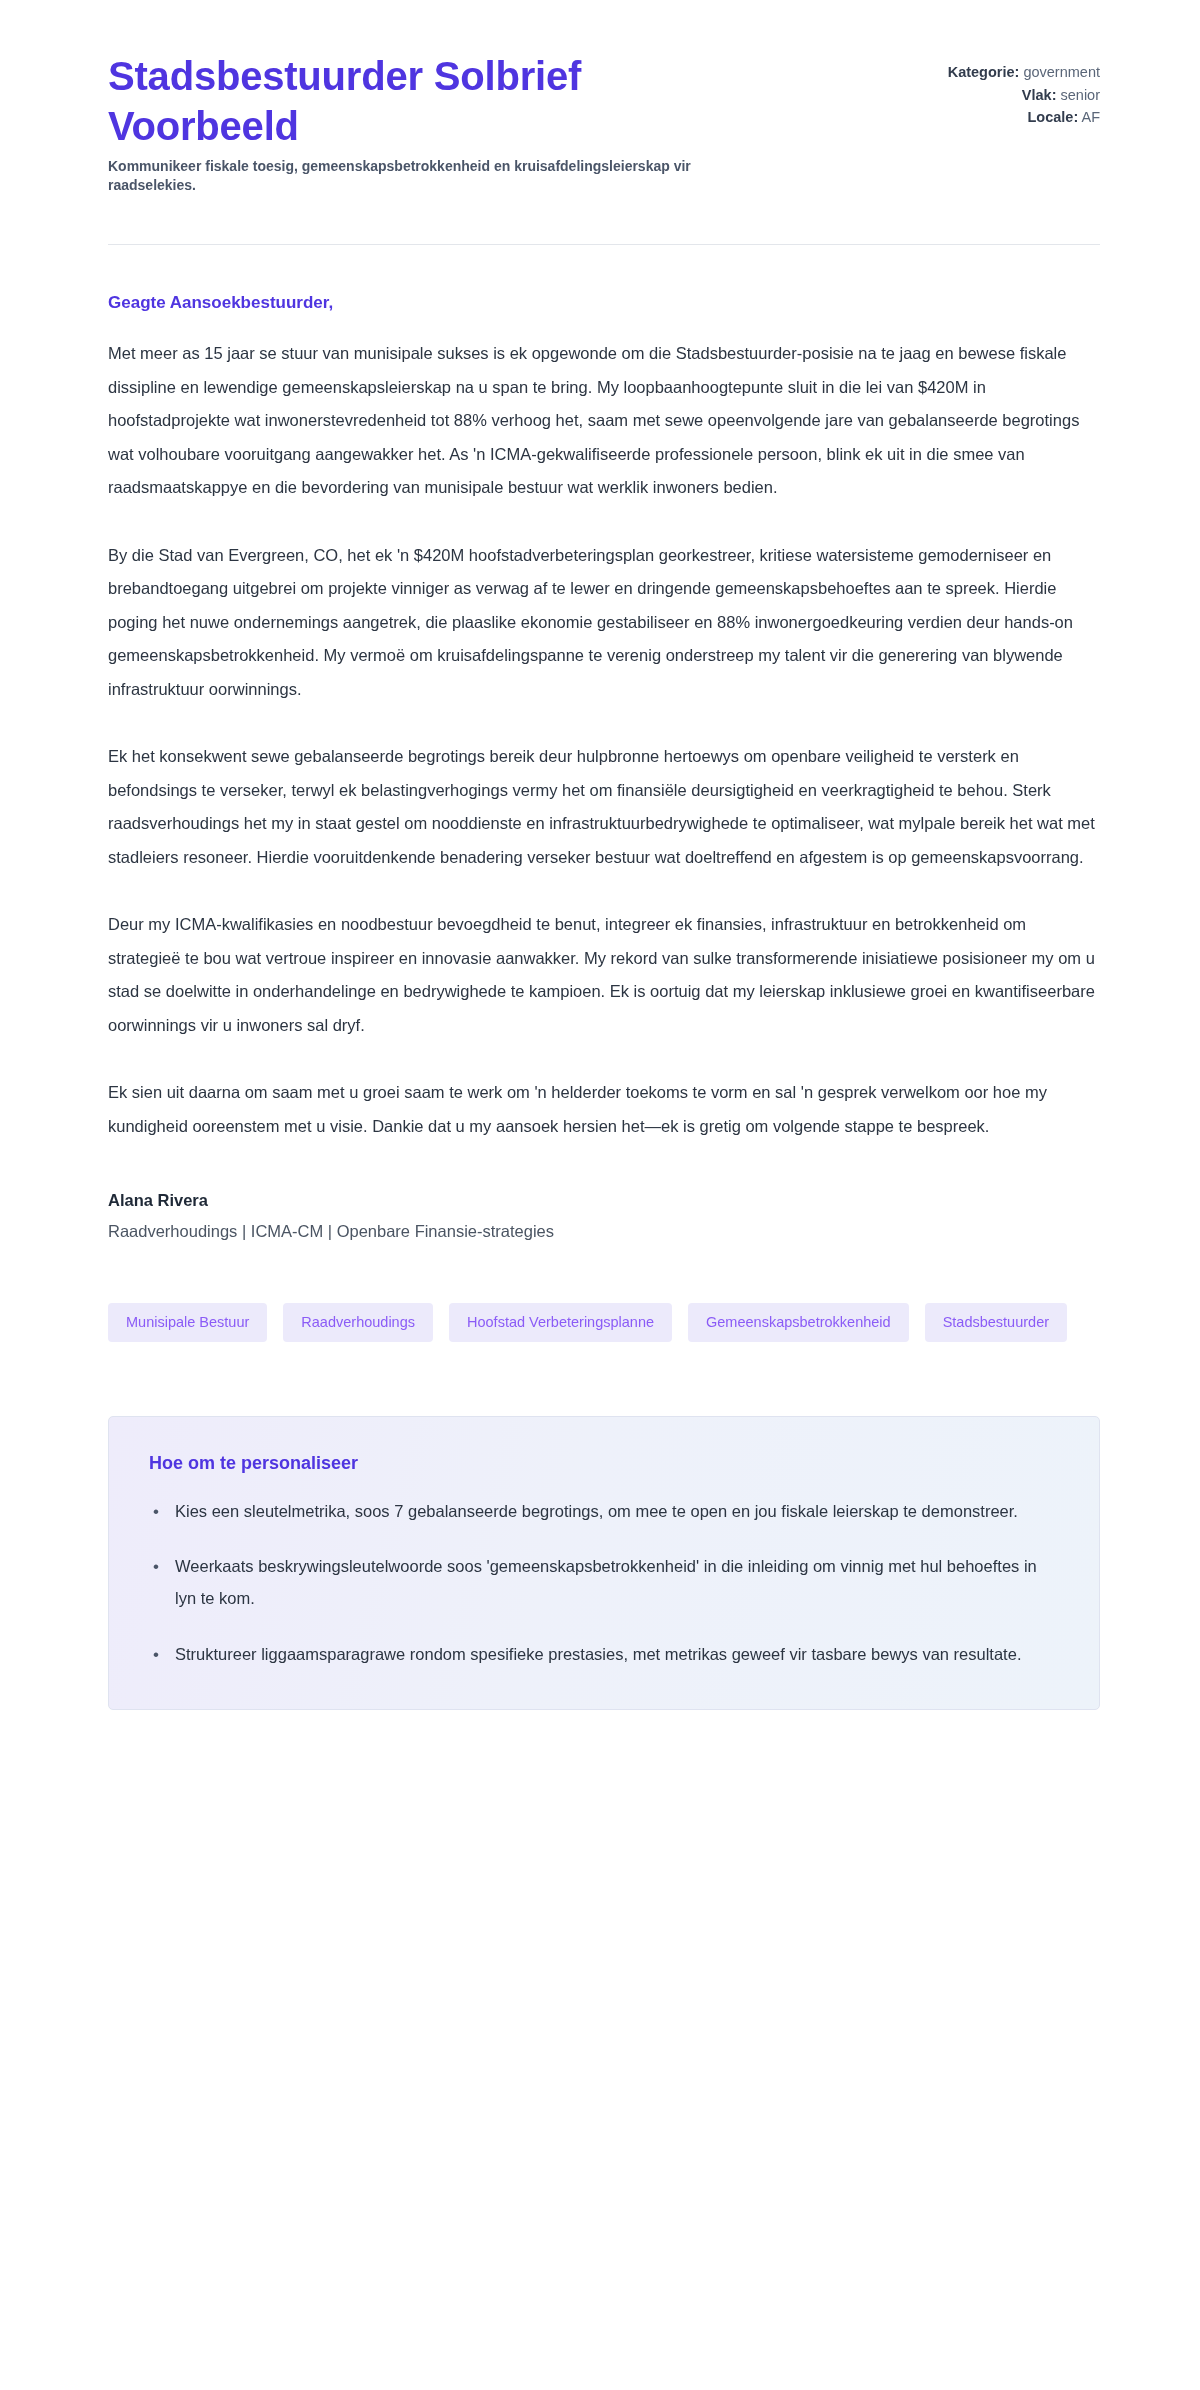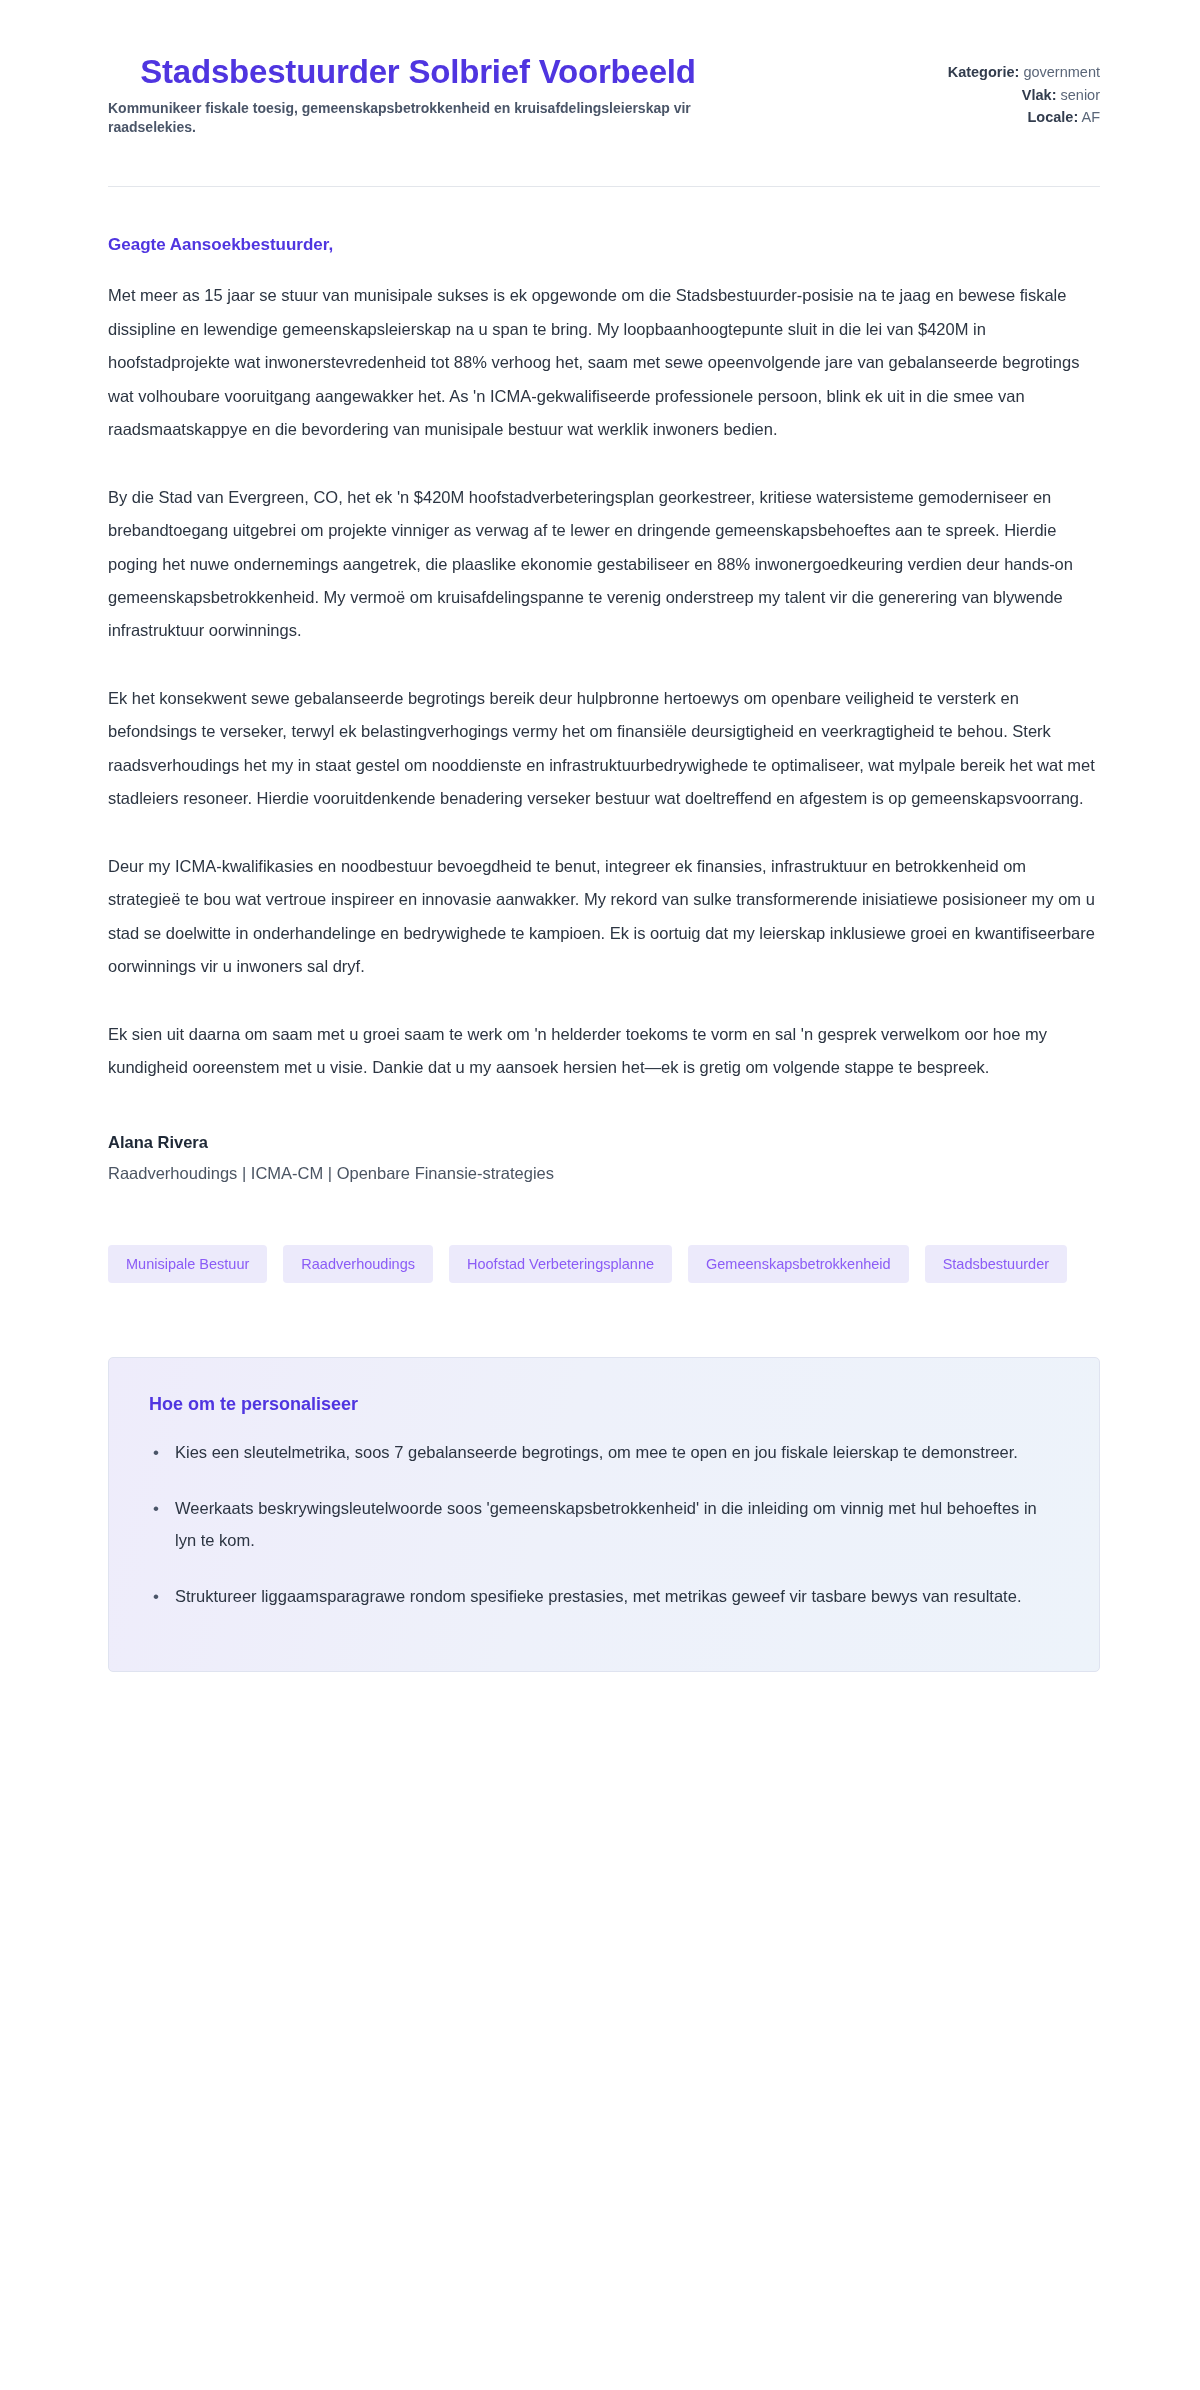--- a/index.html
+++ b/index.html
@@ -28,26 +28,25 @@
     align-items: flex-start;
     justify-content: space-between;
     gap: 40px;
   }
   .header-left {
     flex: 0 1 620px;
     max-width: 620px;
   }
   .doc-title {
     margin: 0;
-    font-size: 33px;
+    font-size: 40px;
     line-height: 1.24;
     font-weight: bold;
     color: #4f35e0;
     letter-spacing: -0.2px;
-    text-align: center;
   }
   .doc-subtitle {
     margin: 6px 0 0 0;
     font-size: 14px;
     line-height: 1.33;
     font-weight: bold;
     color: #4a5568;
   }
 
   .header-right {
@@ -129,21 +128,21 @@
     border-radius: 4px;
     white-space: nowrap;
   }
 
   
   .tips {
     margin-top: 74px;
     background: linear-gradient(105deg, #eeecfb 0%, #eef1fa 45%, #edf3fa 100%);
     border: 1px solid #dfe3f0;
     border-radius: 5px;
-    padding: 36px 40px 58px 40px;
+    padding: 36px 40px 38px 40px;
   }
   .tips-title {
     margin: 0 0 22px 0;
     font-size: 18px;
     font-weight: bold;
     color: #4f35e0;
   }
   .tips-list {
     margin: 0;
     padding: 0;

